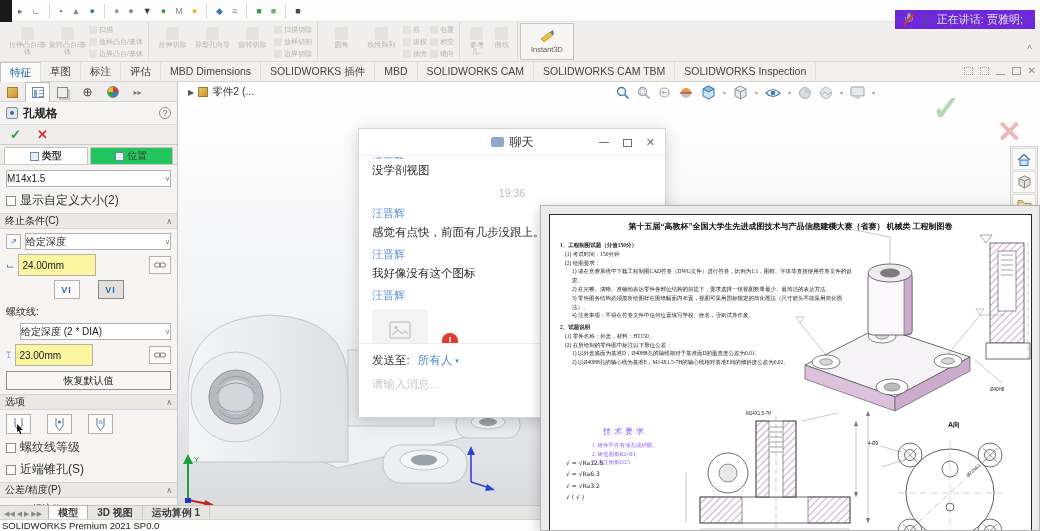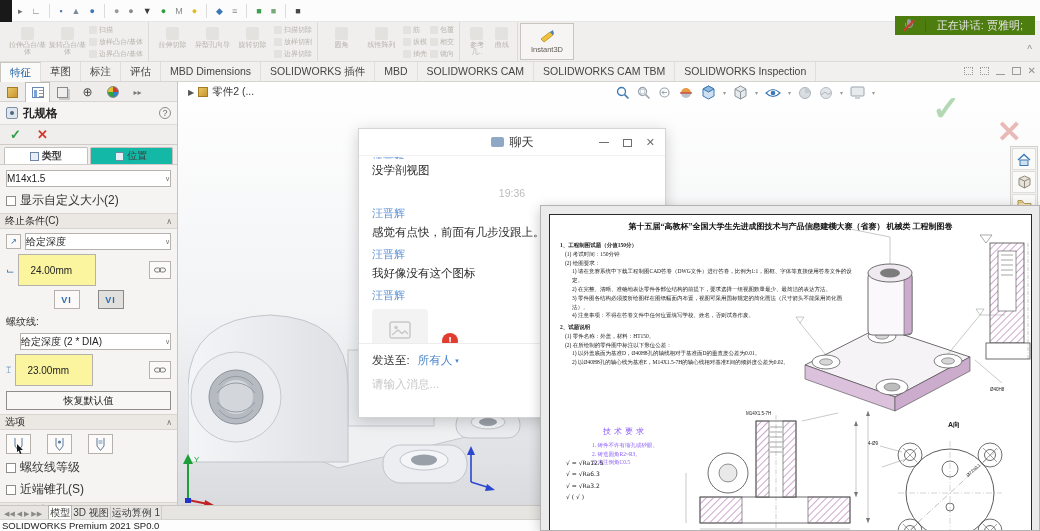--- a/index.html
+++ b/index.html
@@ -8,21 +8,21 @@
   #app { position:absolute; inset:0; width:1040px; height:531px; overflow:hidden; background:#fff; }
 
   
   .quickbar { position:absolute; left:0; top:0; width:1040px; height:22px; background:#fcfcfc; border-bottom:1px solid #e6e6e6; }
   .qb-sliver { position:absolute; left:0; top:0; width:12px; height:22px; background:#191919; }
   .qb-icons { position:absolute; left:18px; top:0; height:22px; display:flex; align-items:center; gap:9px; }
   .qb-icons .sep { width:1px; height:14px; background:#dcdcdc; }
   .qb-ic { font-size:9px; line-height:1; cursor:default; }
 
   
-  .speak { position:absolute; right:5px; top:16px; height:19px; background:#4d7c0f; color:#e3e3e3; display:flex; align-items:center; gap:11px; padding:0 12px 0 9px; font-size:11px; z-index:9; }
+  .speak { position:absolute; right:5px; top:10px; height:19px; background:#6d28d9; color:#e3e3e3; display:flex; align-items:center; gap:11px; padding:0 12px 0 9px; font-size:11px; z-index:9; }
   .speak .bar { width:1px; height:12px; background:#555; }
   .mic { position:relative; width:10px; height:13px; }
   .mic .body { position:absolute; left:3px; top:0; width:4px; height:7px; background:#9a9a9a; border-radius:2px; }
   .mic .stand { position:absolute; left:1px; top:4px; width:8px; height:5px; border:1px solid #9a9a9a; border-top:none; border-radius:0 0 5px 5px; }
   .mic .slash { position:absolute; left:4px; top:-1px; width:2px; height:15px; background:#d03a30; transform:rotate(45deg); }
 
   
   .ribbon { position:absolute; left:0; top:22px; width:1040px; height:40px; background:#f0efed; border-bottom:1px solid #dddbd8; display:flex; align-items:stretch; padding-left:4px; }
   .rgroup { display:flex; align-items:center; padding:2px 5px; border-right:1px solid #dddbd8; gap:3px; }
   .bigbtn { width:37px; display:flex; flex-direction:column; align-items:center; justify-content:center; gap:1px; }
@@ -59,33 +59,33 @@
   .ball { width:12px; height:12px; border-radius:50%; background:conic-gradient(#d23b2f 0 25%, #2f7fd2 25% 50%, #2fa23b 50% 75%, #e0c22e 75% 100%); border:1px solid #888; }
   .ptitle { height:22px; display:flex; align-items:center; gap:5px; padding:0 6px; background:#f5f4f2; }
   .ptitle .ttext { font-weight:bold; font-size:11.5px; color:#222; }
   .help-circ { margin-left:auto; width:12px; height:12px; border:1px solid #8f8d89; border-radius:50%; font-size:9px; color:#6b6965; display:flex; align-items:center; justify-content:center; }
   .hole-ic { width:12px; height:12px; background:#dfe5ec; border:1px solid #7d90a8; border-radius:2px; position:relative; }
   .hole-ic::after { content:""; position:absolute; left:3px; top:3px; width:4px; height:4px; border-radius:50%; background:#51677f; }
   .confirm { height:21px; background:#efeeec; border-top:1px solid #dedcd8; border-bottom:1px solid #cfccc8; display:flex; align-items:center; gap:16px; padding-left:10px; }
   .ok { color:#2f9e46; font-weight:bold; font-size:13px; }
   .cancel { color:#d4382c; font-weight:bold; font-size:13px; }
   .tp-tabs { height:20px; display:flex; gap:2px; padding:2px 4px 0; background:#efeeec; border-bottom:1px solid #cfccc8; }
-  .tp-tab { flex:1; display:flex; align-items:center; justify-content:center; gap:3px; font-size:10px; color:#3a3a3a; border:1px solid #c4c1bc; border-bottom:none; border-radius:2px 2px 0 0; background:#14b8a6; }
+  .tp-tab { flex:1; display:flex; align-items:center; justify-content:center; gap:3px; font-size:10px; color:#3a3a3a; border:1px solid #c4c1bc; border-bottom:none; border-radius:2px 2px 0 0; background:#22c55e; }
   .tp-tab.active { background:#fff; font-weight:bold; }
   .tp-ic { width:9px; height:9px; border:1px solid #6e87a5; background:#e8eef5; }
   .pbody { padding:5px 6px 0; }
   .sel { height:17px; border:1px solid #b5b2ad; background:#fff; display:flex; align-items:center; padding:0 0; position:relative; font-size:10px; color:#222; }
   .sel .car { margin-left:auto; font-size:7px; color:#777; }
   .chk { display:flex; align-items:center; gap:4px; margin:5px 0 3px; font-size:12px; color:#333; }
   .chk .box { width:10px; height:10px; border:1px solid #8f8d89; background:#fff; }
   .sect { height:16px; background:#ebe8e3; border-top:1px solid #d9d6d1; border-bottom:1px solid #d9d6d1; display:flex; align-items:center; padding:0 5px; font-size:10px; color:#2a2a2a; margin:4px -6px 4px; }
   .sect .caret { margin-left:auto; font-size:8px; color:#777; }
   .row { display:flex; align-items:center; gap:4px; margin:4px 0; }
   .mini-ic { width:15px; height:15px; border:1px solid #b5b2ad; background:#fbfaf9; display:flex; align-items:center; justify-content:center; font-size:8px; color:#2d6bb0; flex:none; }
-  .yfield { height:32px; background:#fbf5a0; border:1px solid #b5b2ad; font-size:10px; color:#222; padding:0 11px; width:78px; font-family:"Liberation Sans",sans-serif; }
+  .yfield { height:22px; background:#fbf5a0; border:1px solid #b5b2ad; font-size:10px; color:#222; padding:0 3px; width:78px; font-family:"Liberation Sans",sans-serif; }
   .chainbtn { width:22px; height:18px; border:1px solid #b5b2ad; background:#fbfaf9; display:flex; align-items:center; justify-content:center; margin-left:auto; }
   .vibtn { width:26px; height:19px; border:1px solid #b5b2ad; background:#fbfaf9; color:#2d6bb0; font-size:9px; font-weight:bold; display:flex; align-items:center; justify-content:center; letter-spacing:1px; }
   .vibtn.pressed { background:#e2e0dc; border-color:#8b8985; }
   .fullbtn { width:100%; height:19px; border:1px solid #908e8a; background:#f8f7f5; font-size:10px; color:#222; display:flex; align-items:center; justify-content:center; margin:5px 0 2px; }
   .optbtn { width:25px; height:20px; border:1px solid #b5b2ad; background:#fcfbfa; display:flex; align-items:center; justify-content:center; position:relative; }
   .lbl { font-size:10px; color:#333; }
 
   
   .viewport { position:absolute; left:178px; top:82px; width:862px; height:423px; background:linear-gradient(180deg,#ffffff 0%,#f2f3f5 55%,#dfe1e4 90%,#d9dbde 100%); overflow:hidden; }
   .tree { position:absolute; left:10px; top:3px; display:flex; align-items:center; gap:4px; font-size:10.5px; color:#3a3a3a; }
@@ -135,21 +135,21 @@
   .techreq { position:absolute; left:42px; top:211px; font-family:Liberation Serif, serif; color:#8b5cf6; }
   .techreq .tt { font-size:8px; letter-spacing:3px; text-align:center; margin-bottom:2px; }
   .techreq div { font-size:5.5px; line-height:1.6; }
   .finish { position:absolute; left:16px; top:242px; font-family:"DejaVu Sans",sans-serif; color:#222; font-size:8px; line-height:1.9; }
   .finish .sm { font-size:6px; }
   .sheet svg.draws { position:absolute; inset:0; }
 
   
   .bottombar { position:absolute; left:0; top:505px; width:1040px; height:14px; background:#e7e5e2; border-top:1px solid #c9c6c2; display:flex; align-items:flex-end; font-size:10px; color:#3c3c3c; z-index:2; }
   .nav-arrows { display:flex; gap:2px; padding:0 6px 1px 4px; color:#8b8985; font-size:7px; align-items:center; }
-  .btab { padding:0 1px; line-height:13px; border-right:1px solid #cfccc8; white-space:nowrap; }
+  .btab { padding:0 9px; line-height:13px; border-right:1px solid #cfccc8; white-space:nowrap;font-weight:bold; }
   .btab.active { background:#fdfdfc; border:1px solid #b5b2ad; border-bottom:none; }
   .statusbar { position:absolute; left:0; top:519px; width:1040px; height:12px; background:#fdfdfd; border-top:1px solid #d6d4d0; font-size:9.5px; color:#222; padding-left:2px; z-index:2; }
 
   svg { display:block; }
 </style>
 </head>
 <body>
 
 <div id="app">
 

